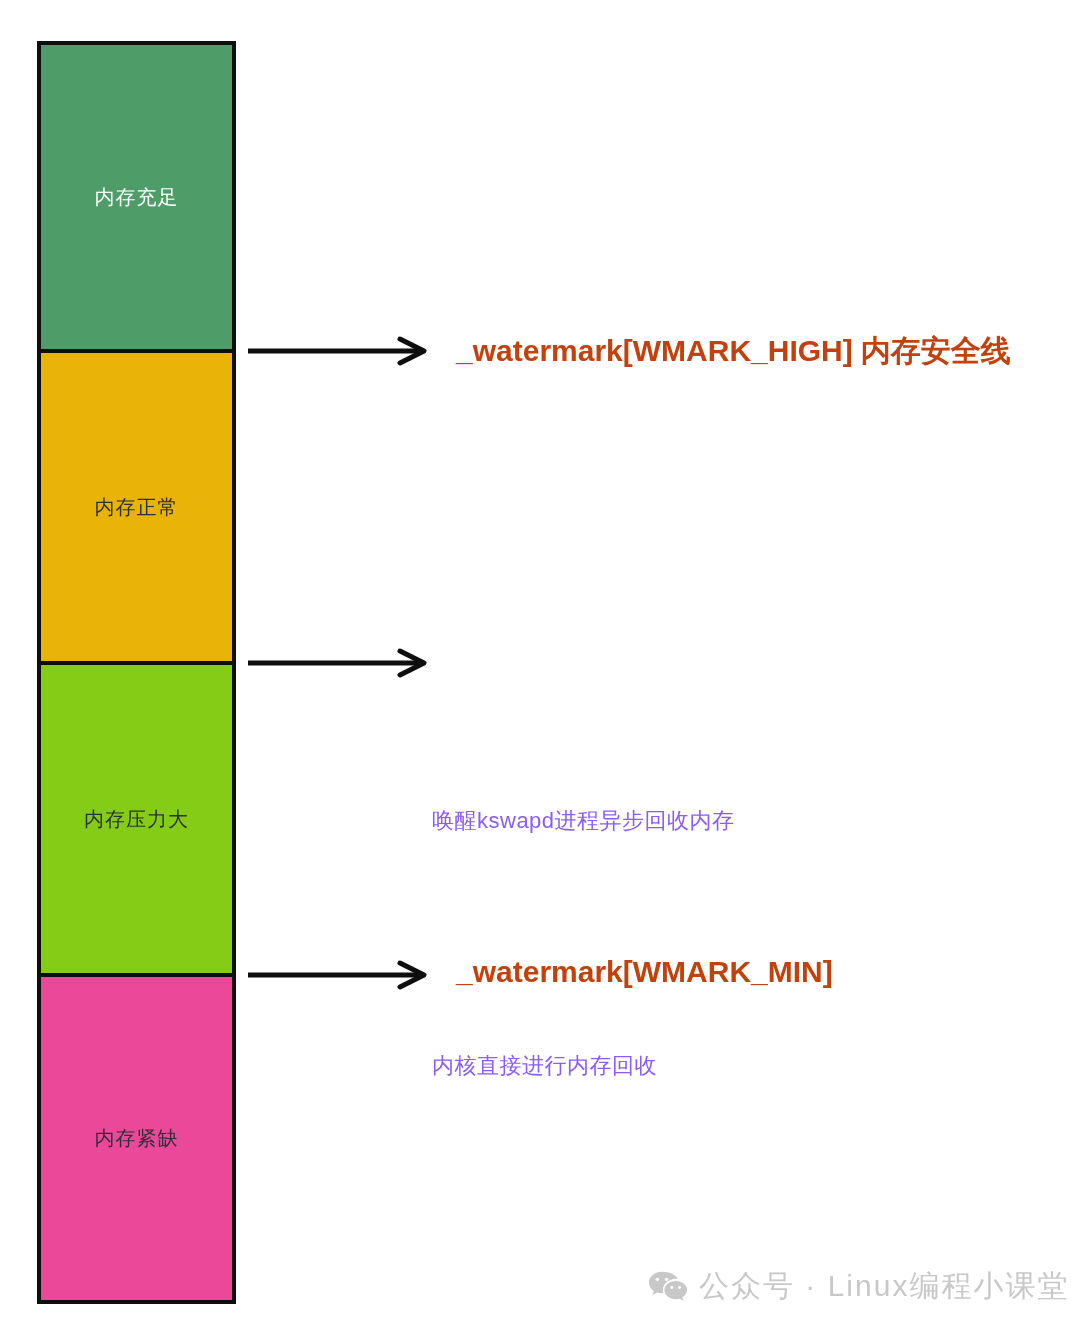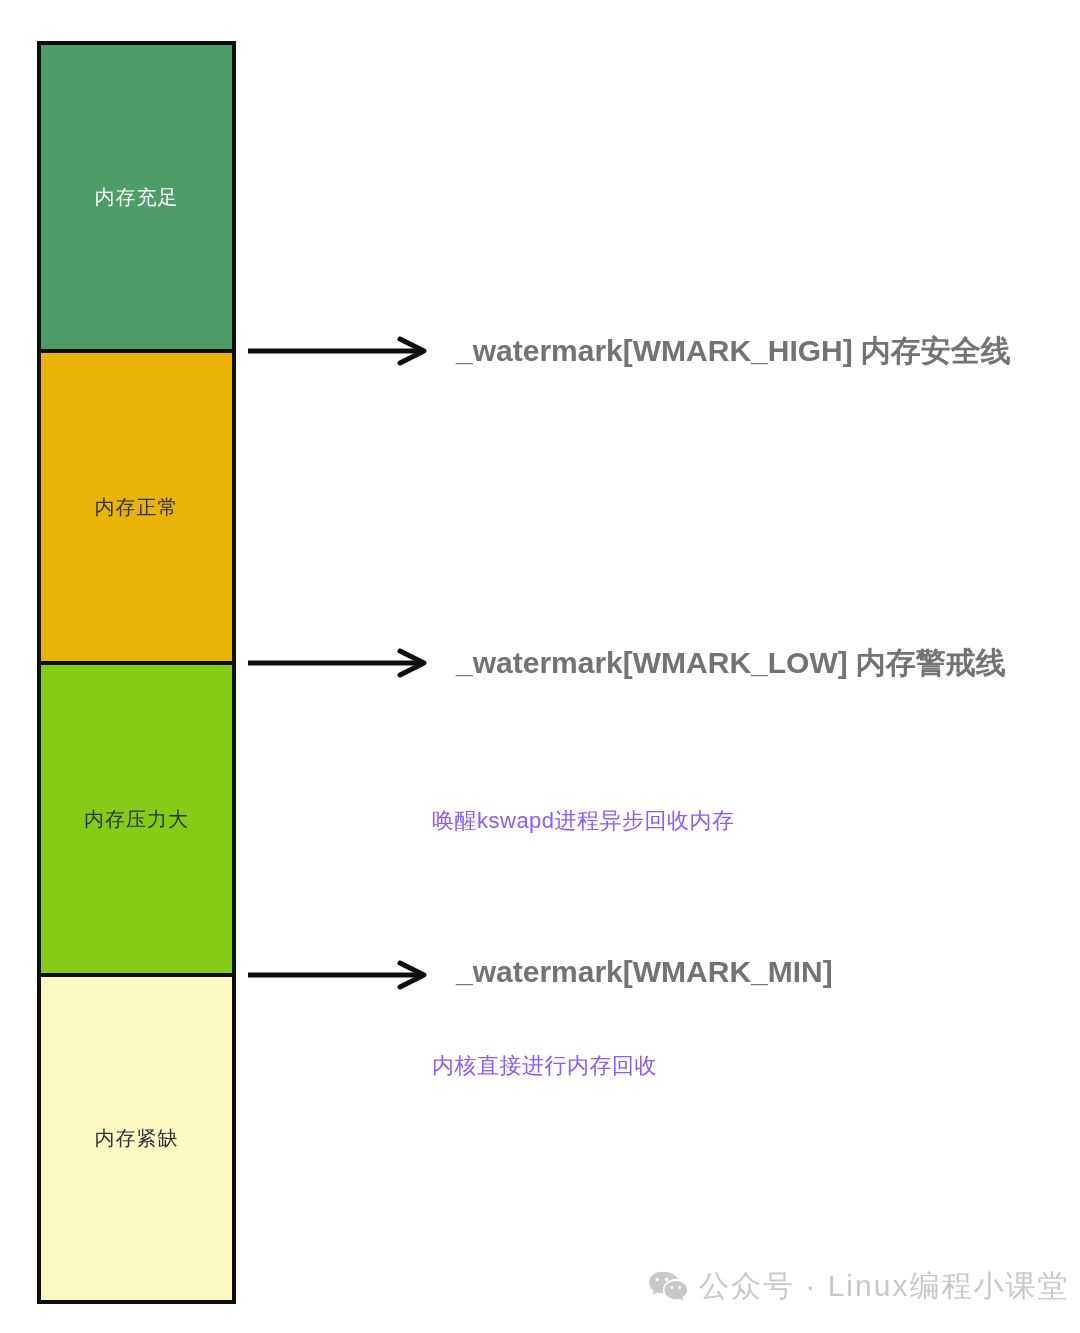--- a/index.html
+++ b/index.html
@@ -48,21 +48,21 @@
   }
   .mem-seg-label {
     font-size: 20px;
     letter-spacing: 1px;
     white-space: nowrap;
   }
 
   .seg-ample   { flex: 0 0 308px; background: #4e9d69; }
   .seg-normal  { flex: 0 0 312px; background: #eab308; }
   .seg-press   { flex: 0 0 312px; background: #84cc16; }
-  .seg-short   { flex: 1 1 auto;  background: #fef9c3; }
+  .seg-short   { flex: 1 1 auto;  background: #ec4899; }
 
   .seg-ample  .mem-seg-label { color: #ffffff; }
   .seg-normal .mem-seg-label,
   .seg-press  .mem-seg-label,
   .seg-short  .mem-seg-label { color: #2b3138; }
 
   
   .arrow {
     position: absolute;
     left: 248px;
@@ -71,21 +71,21 @@
   }
   .arrow svg { display: block; overflow: visible; }
 
   
   .callout {
     position: absolute;
     left: 456px;
     white-space: nowrap;
     font-size: 30px;
     font-weight: bold;
-    color: #737373;
+    color: #c2410c;
     letter-spacing: 0px;
   }
   .callout .cn {
     margin-left: 8px;
   }
 
   
   .note {
     position: absolute;
     left: 432px;
@@ -160,23 +160,20 @@
     <svg width="180" height="26" viewBox="0 0 180 26" xmlns="http://www.w3.org/2000/svg">
       <line x1="0" y1="13" x2="172" y2="13" stroke="#0e0e0e" stroke-width="5"></line>
       <polyline points="152,1 176,13 152,25" fill="none" stroke="#0e0e0e" stroke-width="5" stroke-linecap="round" stroke-linejoin="round"></polyline>
     </svg>
   </div>
 
   <div class="callout" style="top:331px;">
     <span>_watermark[WMARK_HIGH]</span><span class="cn">内存安全线</span>
   </div>
 
-  <div class="callout" style="top:643px;">
-    <span>_watermark[WMARK_LOW]</span><span class="cn">内存警戒线</span>
-  </div>
 
   <div class="callout" style="top:955px;">
     <span>_watermark[WMARK_MIN]</span><span class="cn"></span>
   </div>
 
   <div class="note" style="top:806px;">
     <span>唤醒kswapd进程异步回收内存</span>
   </div>
 
   <div class="note" style="top:1051px;">

